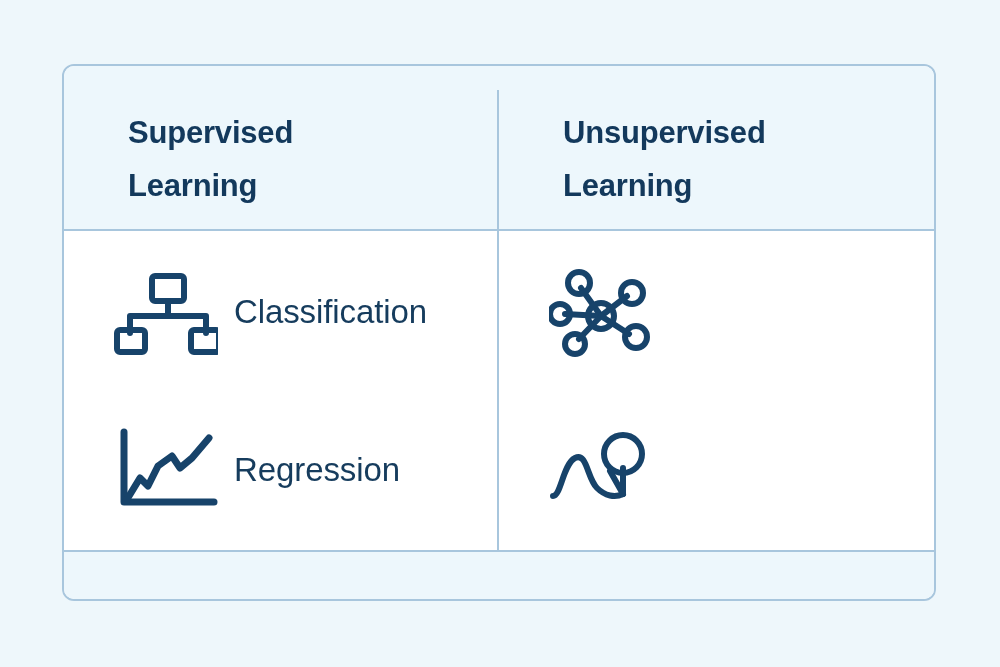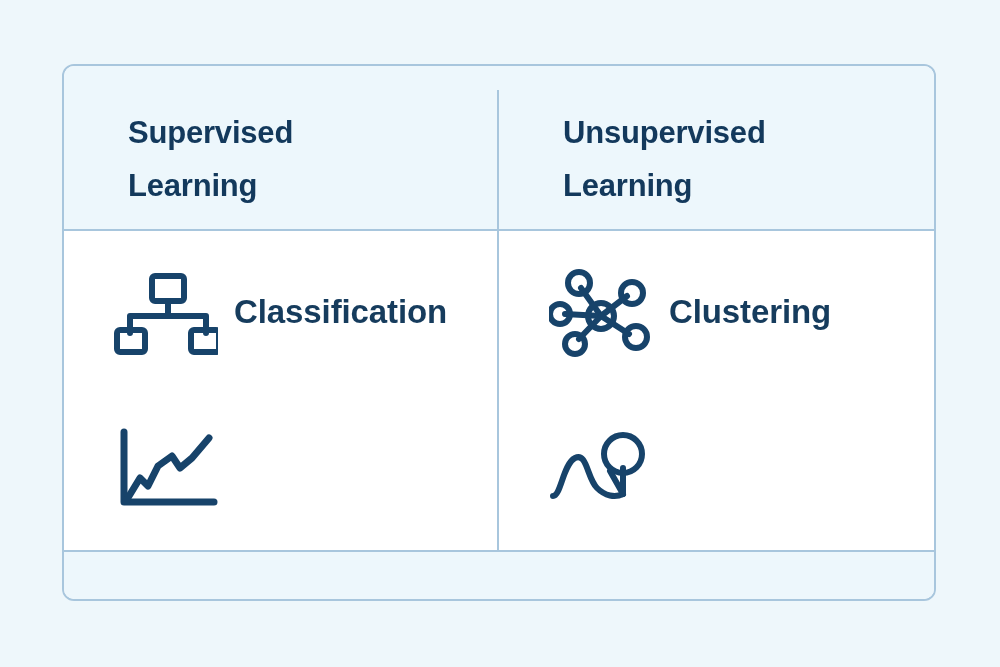--- a/index.html
+++ b/index.html
@@ -99,21 +99,21 @@
     height: 92px;
     display: flex;
     align-items: center;
     justify-content: center;
   }
   .item-icon svg {
     display: block;
   }
   .item-label {
     font-size: 33px;
-    font-weight: bold;
+    font-weight: normal;
     color: #163c5d;
     letter-spacing: -0.1px;
   }
   .icon-stroke {
     fill: none;
     stroke: #17436a;
     stroke-linecap: round;
     stroke-linejoin: round;
   }
 </style>
@@ -152,20 +152,21 @@
           <span class="item-label">Classification</span>
         </div>
 
         <div class="item">
           <span class="item-icon">
             <svg width="104" height="92" viewBox="0 0 104 92" aria-hidden="true">
               <polyline class="icon-stroke" points="10,8 10,78 100,78" stroke-width="7"></polyline>
               <polyline class="icon-stroke" points="12,77 26,54 34,62 44,42 58,32 66,44 78,34 95,14" stroke-width="7"></polyline>
             </svg>
           </span>
+          <span class="item-label">Regression</span>
         </div>
 
       </div>
 
       <div class="cell">
 
         <div class="item">
           <span class="item-icon">
             <svg width="104" height="92" viewBox="0 0 104 92" aria-hidden="true">
               <g class="icon-stroke" stroke-width="6">
@@ -176,21 +177,20 @@
                 <line x1="52" y1="50" x2="80" y2="68"></line>
                 <circle cx="52" cy="50" r="13"></circle>
                 <circle cx="30" cy="17" r="11"></circle>
                 <circle cx="83" cy="27" r="11"></circle>
                 <circle cx="11" cy="48" r="10"></circle>
                 <circle cx="26" cy="78" r="10"></circle>
                 <circle cx="87" cy="71" r="11"></circle>
               </g>
             </svg>
           </span>
-          <span class="item-label">Clustering</span>
         </div>
 
         <div class="item">
           <span class="item-icon">
             <svg width="104" height="92" viewBox="0 0 104 92" aria-hidden="true">
               <g class="icon-stroke" stroke-width="6">
                 <path d="M4,72 C12,72 14,40 26,34 C38,28 38,54 48,64 C56,72 66,74 74,70"></path>
                 <line x1="61" y1="47" x2="74" y2="70"></line>
                 <line x1="74" y1="44" x2="74" y2="70"></line>
                 <circle cx="74" cy="30" r="19"></circle>

